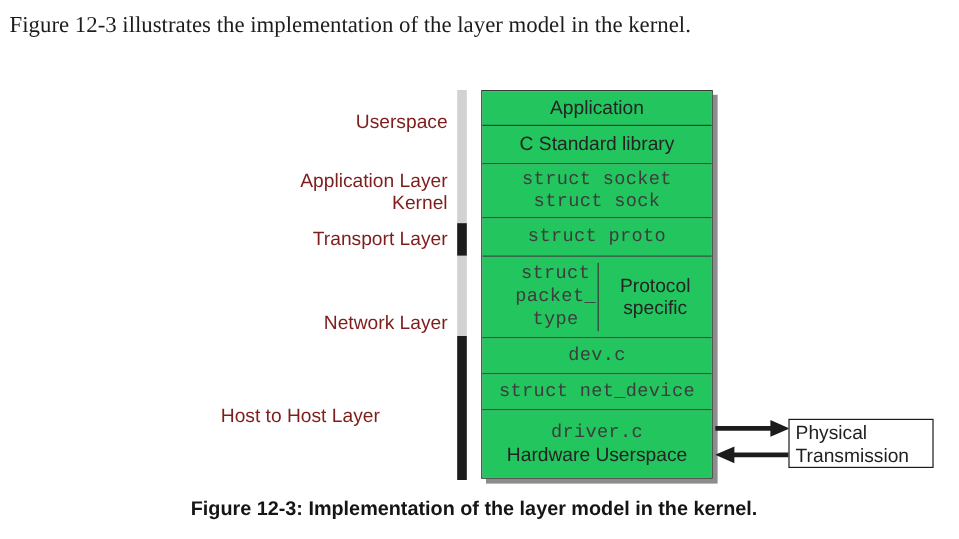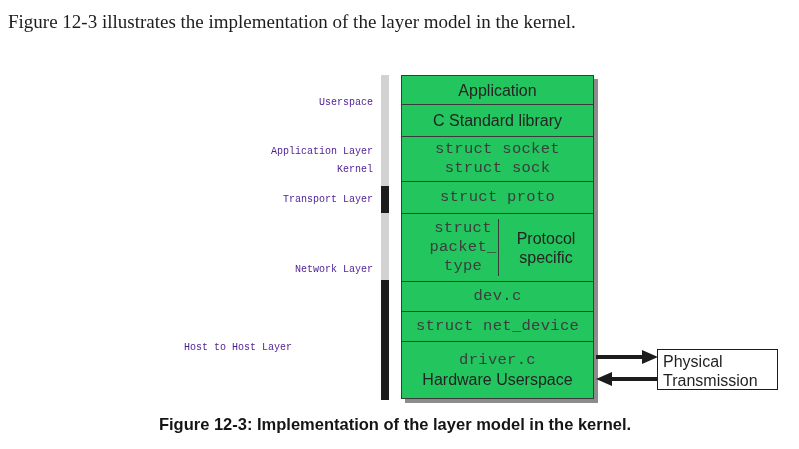--- a/index.html
+++ b/index.html
@@ -27,24 +27,24 @@
     font-family: "Liberation Serif", serif;
     font-size: 19px;
     line-height: 24px;
     color: #1d1d1d;
     white-space: nowrap;
   }
 
   
   .side-label {
     position: absolute;
-    font-family: Liberation Mono, monospace;
-    font-size: 10px;
+    font-family: Liberation Sans, sans-serif;
+    font-size: 16px;
     line-height: 18px;
-    color: #4c1d95;
+    color: #7f1d1d;
     text-align: right;
     white-space: pre-line;
   }
   #label-userspace   { right: 426px; top: 94px;  }
   #label-applayer    { right: 426px; top: 143px; }
   #label-transport   { right: 426px; top: 191px; }
   #label-network     { right: 426px; top: 261px; }
   #label-hosttohost  { left: 184px; top: 339px; text-align: left; }
 
   

